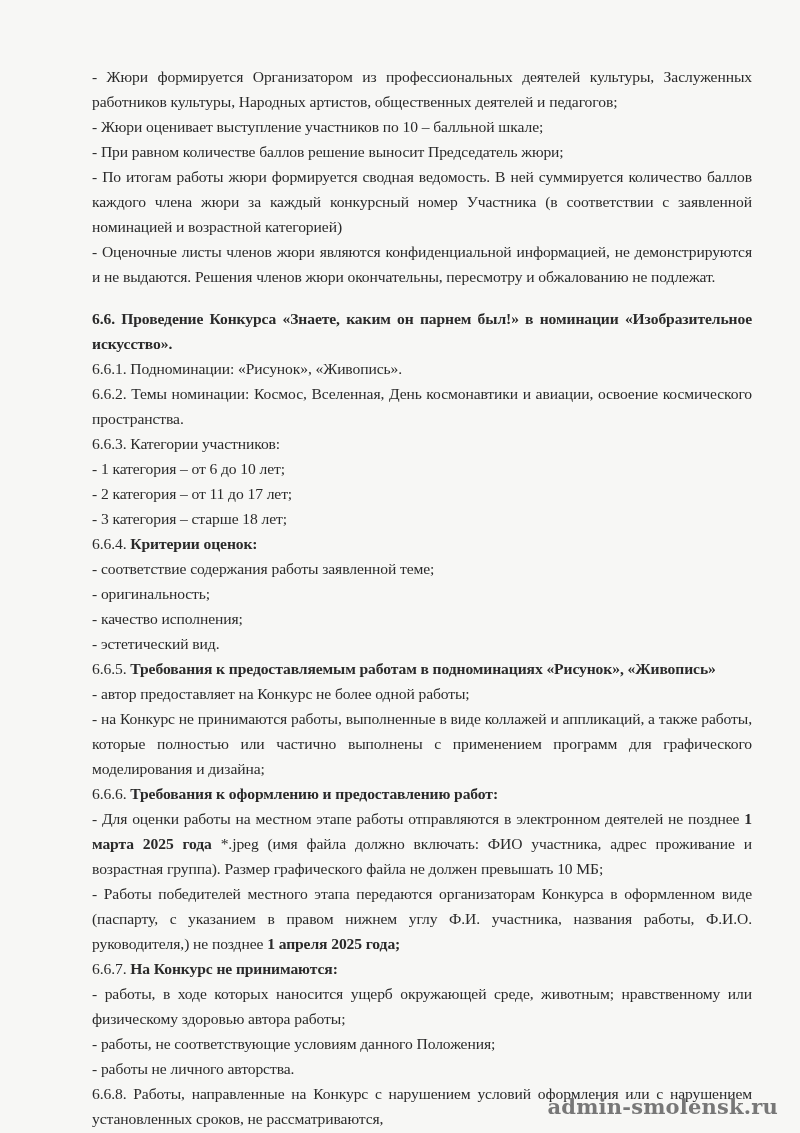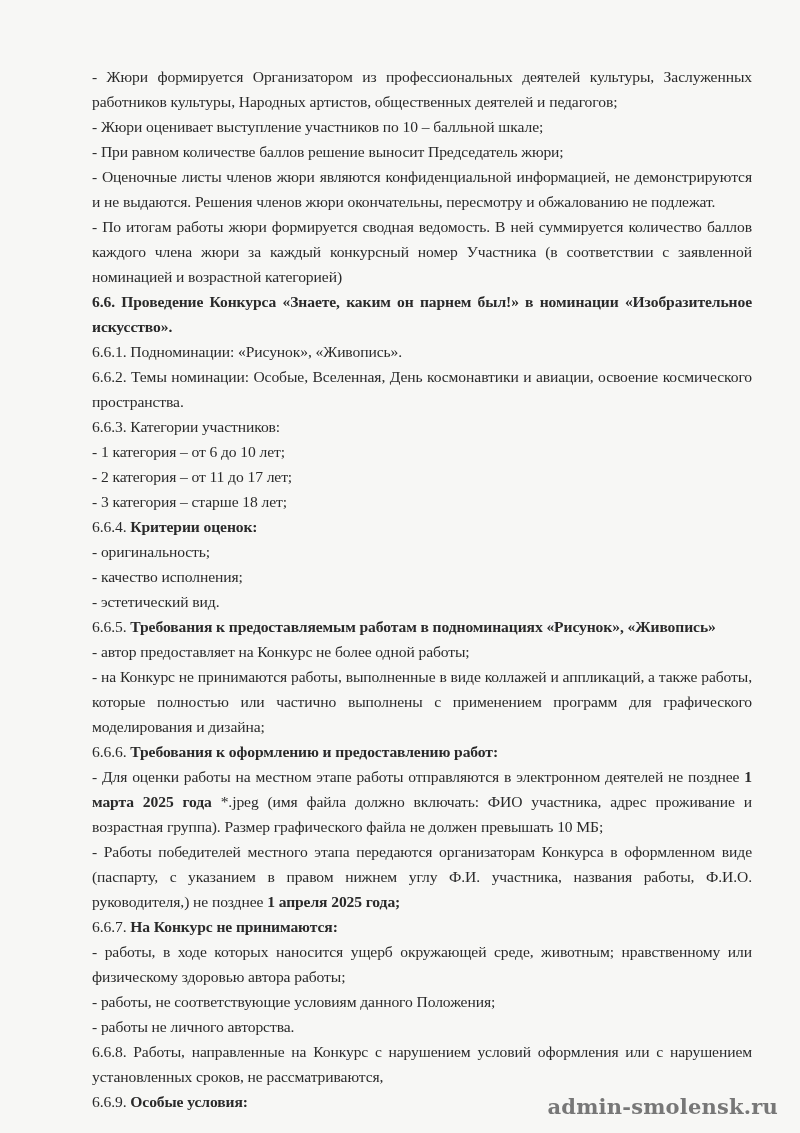--- a/index.html
+++ b/index.html
@@ -6,48 +6,49 @@
   body {
     width: 800px; height: 1133px; background: #f7f7f5; position: relative; overflow: hidden;
     font-family: "Liberation Serif", "DejaVu Serif", serif; color: #2a2a2a;
   }
   .page {
     position: absolute; left: 92px; top: 64px; width: 660px;
     font-size: 15.6px; line-height: 25px; text-align: justify;
     letter-spacing: -0.1px;
   }
   .p { margin: 0; }
-  .b { font-weight: bold; }
+  .b { font-weight: bold; margin-top: 17px; }
   .watermark {
     position: absolute; right: 22px; top: 1094px;
     font-family: "DejaVu Serif", "Liberation Serif", serif; font-weight: bold;
     font-size: 21px; color: #777; letter-spacing: 0.2px;
   }
 </style>
 </head>
 <body>
 
 <div class="page">
   <p class="p">- Жюри формируется Организатором из профессиональных деятелей культуры, Заслуженных работников культуры, Народных артистов, общественных деятелей и педагогов;</p>
   <p class="p">- Жюри оценивает выступление участников по 10 – балльной шкале;</p>
   <p class="p">- При равном количестве баллов решение выносит Председатель жюри;</p>
+  <p class="p">- По итогам работы жюри формируется сводная ведомость. В ней суммируется количество баллов каждого члена жюри за каждый конкурсный номер Участника (в соответствии с заявленной номинацией и возрастной категорией)</p>
   <p class="p">- Оценочные листы членов жюри являются конфиденциальной информацией, не демонстрируются и не выдаются. Решения членов жюри окончательны, пересмотру и обжалованию не подлежат.</p>
-  <p class="p">- По итогам работы жюри формируется сводная ведомость. В ней суммируется количество баллов каждого члена жюри за каждый конкурсный номер Участника (в соответствии с заявленной номинацией и возрастной категорией)</p>
 
   <p class="p b">6.6. Проведение Конкурса «Знаете, каким он парнем был!» в номинации «Изобразительное искусство».</p>
 
   <p class="p">6.6.1. Подноминации: «Рисунок», «Живопись».</p>
-  <p class="p">6.6.2. Темы номинации: Особые, Вселенная, День космонавтики и авиации, освоение космического пространства.</p>
+  <p class="p">6.6.2. Темы номинации: Космос, Вселенная, День космонавтики и авиации, освоение космического пространства.</p>
 
   <p class="p">6.6.3. Категории участников:</p>
   <p class="p">- 1 категория – от 6 до 10 лет;</p>
   <p class="p">- 2 категория – от 11 до 17 лет;</p>
   <p class="p">- 3 категория – старше 18 лет;</p>
 
   <p class="p"><span>6.6.4. </span><span class="b">Критерии оценок:</span></p>
+  <p class="p">- соответствие содержания работы заявленной теме;</p>
   <p class="p">- оригинальность;</p>
   <p class="p">- качество исполнения;</p>
   <p class="p">- эстетический вид.</p>
 
   <p class="p"><span>6.6.5. </span><span class="b">Требования к предоставляемым работам в подноминациях «Рисунок», «Живопись»</span></p>
   <p class="p">- автор предоставляет на Конкурс не более одной работы;</p>
   <p class="p">- на Конкурс не принимаются работы, выполненные в виде коллажей и аппликаций, а также работы, которые полностью или частично выполнены с применением программ для графического моделирования и дизайна;</p>
 
   <p class="p"><span>6.6.6. </span><span class="b">Требования к оформлению и предоставлению работ:</span></p>
   <p class="p"><span>-  Для оценки работы на местном этапе работы отправляются в электронном деятелей не позднее </span><span class="b">1 марта 2025 года</span><span> *.jpeg (имя файла должно включать: ФИО участника, адрес проживание и возрастная группа). Размер графического файла не должен превышать 10 МБ;</span></p>

